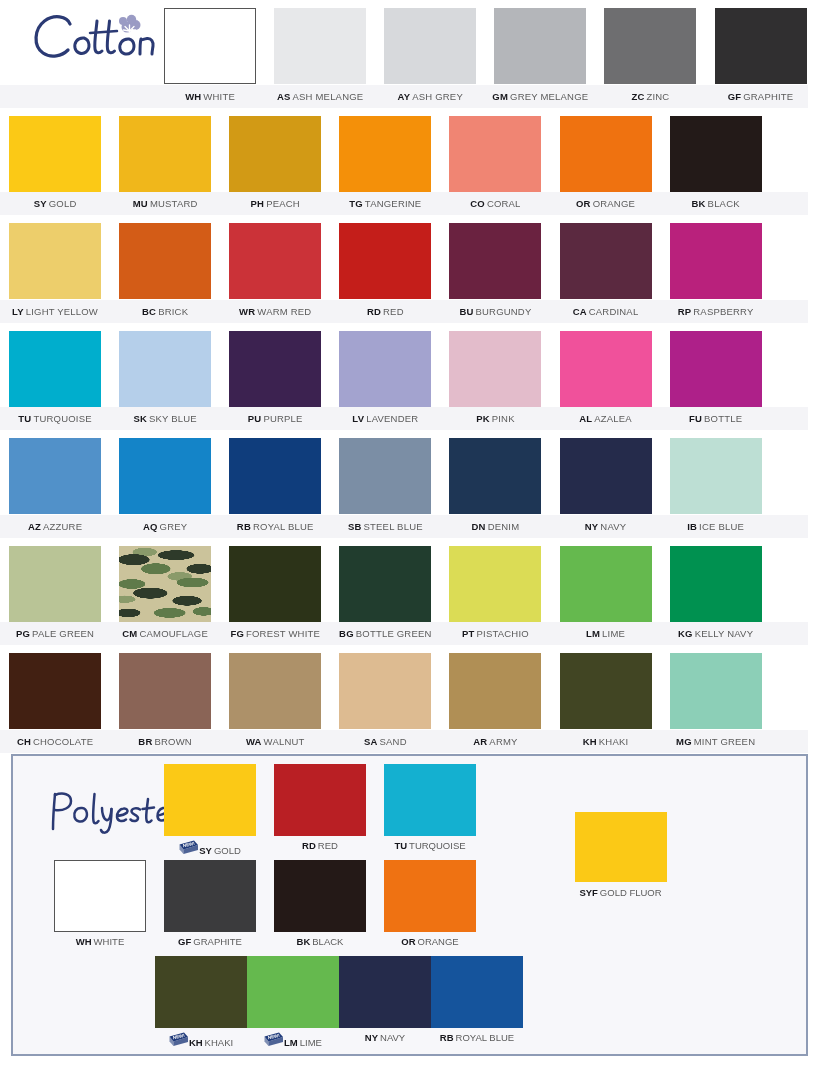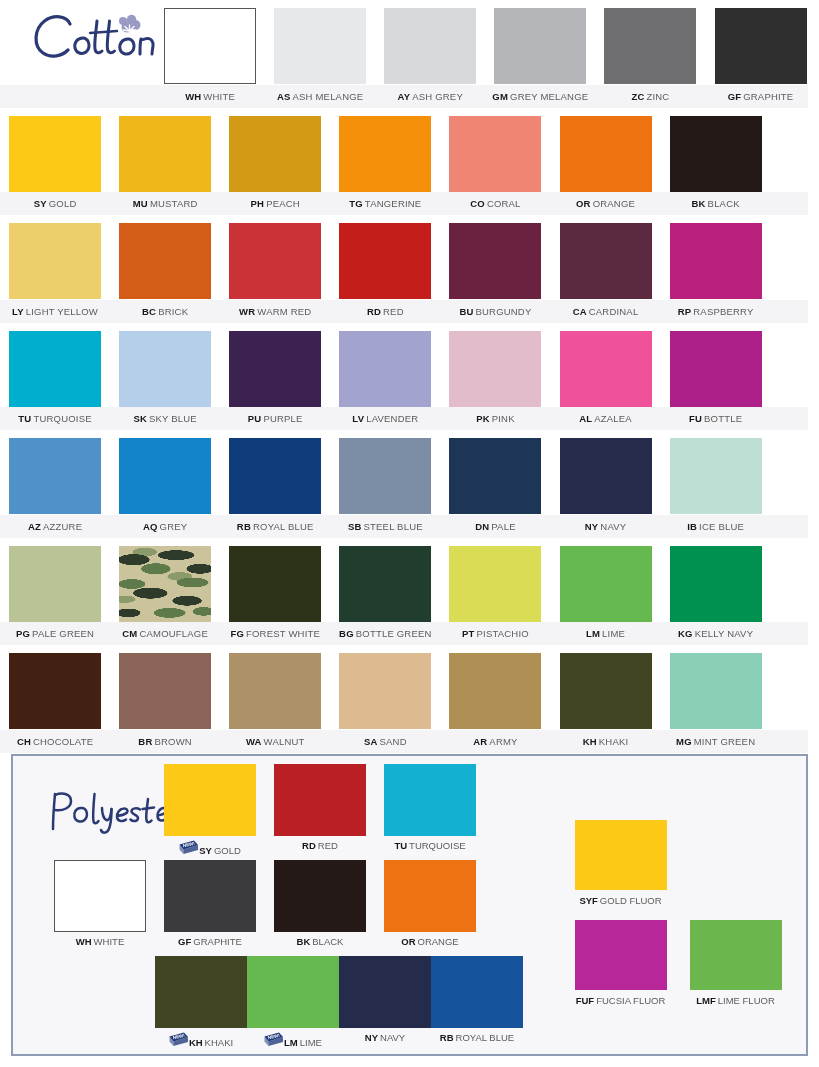--- a/index.html
+++ b/index.html
@@ -134,21 +134,21 @@
     width: 110px;
     display: flex;
     flex-direction: column;
     align-items: center;
   }
 
   
   .fluor-grid {
     position: absolute;
     left: 550px;
-    top: 64px;
+    top: 56px;
     width: 240px;
   }
   .fluor-row { display: flex; height: 100px; }
   .fluor-cell {
     width: 115px;
     display: flex;
     flex-direction: column;
     align-items: center;
   }
   .fluor-chip { width: 92px; height: 70px; }
@@ -366,21 +366,21 @@
             </div>
             <div class="cell">
               <div class="chip" style="background: rgb(189, 223, 212);"></div>
             </div>
           </div>
           <div class="label-strip">
             <div class="label-cell"><span class="code">AZ</span><span>AZZURE</span></div>
             <div class="label-cell"><span class="code">AQ</span><span>GREY</span></div>
             <div class="label-cell"><span class="code">RB</span><span>ROYAL BLUE</span></div>
             <div class="label-cell"><span class="code">SB</span><span>STEEL BLUE</span></div>
-            <div class="label-cell"><span class="code">DN</span><span>PALE</span></div>
+            <div class="label-cell"><span class="code">DN</span><span>DENIM</span></div>
             <div class="label-cell"><span class="code">NY</span><span>NAVY</span></div>
             <div class="label-cell"><span class="code">IB</span><span>ICE BLUE</span></div>
           </div>
         </div>
         <div class="swatch-row">
           <div class="row-cells">
             <div class="cell">
               <div class="chip" style="background: rgb(185, 196, 150);"></div>
             </div>
             <div class="cell">
@@ -550,27 +550,17 @@
         </div>
       </div>
 
     <div class="fluor-grid" id="fluor-rows">
         <div class="fluor-row">
           <div class="fluor-cell">
             <div class="fluor-chip" style="background: rgb(251, 201, 22);"></div>
             <div class="fluor-label"><span class="code">SYF</span><span>GOLD FLUOR</span></div>
           </div>
         </div>
-        <div class="fluor-row">
-          <div class="fluor-cell">
-            <div class="fluor-chip" style="background: rgb(183, 39, 154);"></div>
-            <div class="fluor-label"><span class="code">FUF</span><span>FUCSIA FLUOR</span></div>
-          </div>
-          <div class="fluor-cell">
-            <div class="fluor-chip" style="background: rgb(108, 182, 78);"></div>
-            <div class="fluor-label"><span class="code">LMF</span><span>LIME FLUOR</span></div>
-          </div>
-        </div>
       </div>
   </div>
 
   <div class="right-edge"></div>
 </div>
 
 </body></html>

